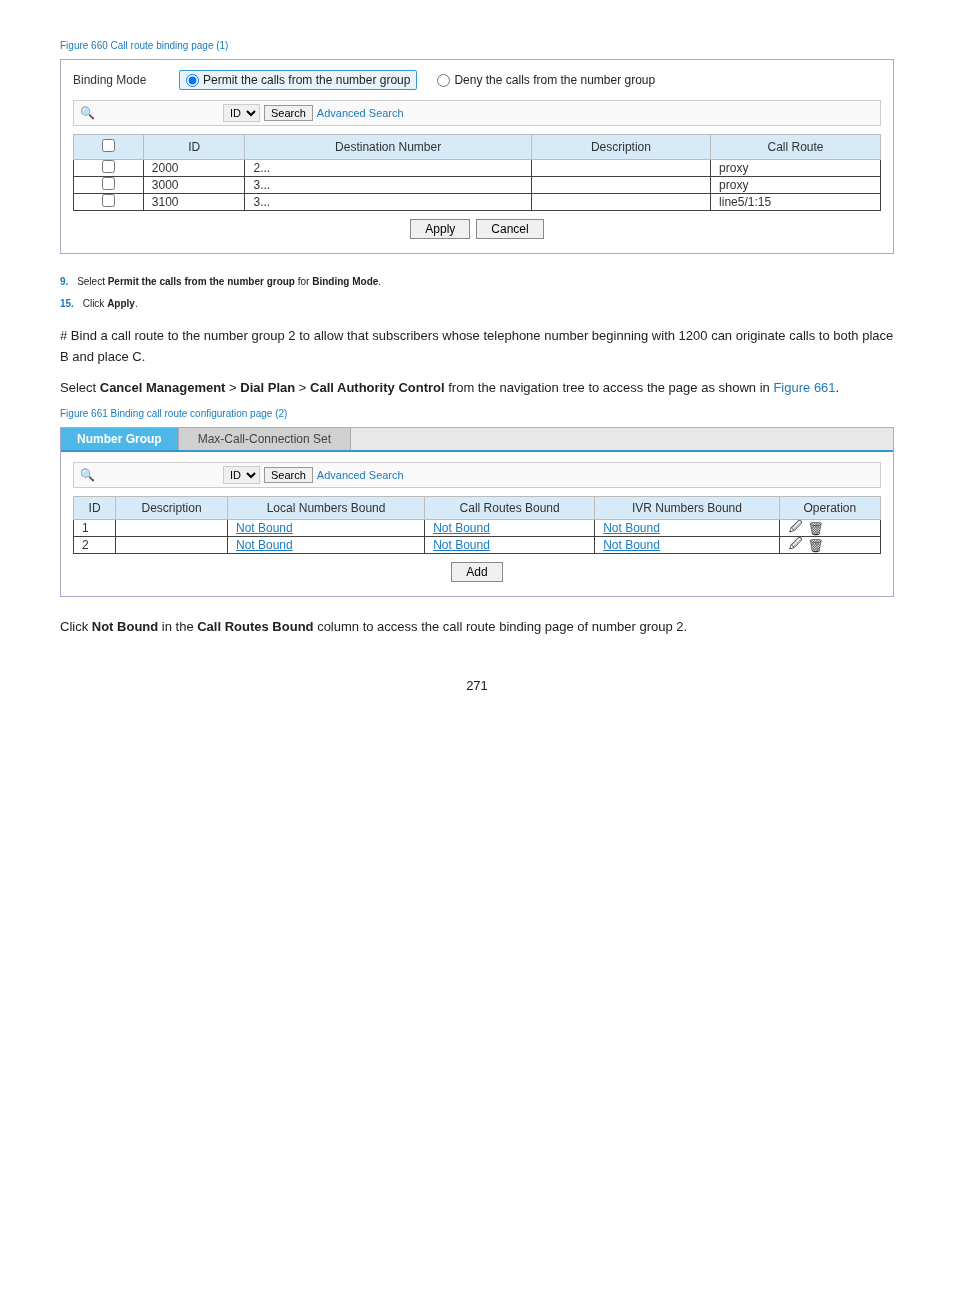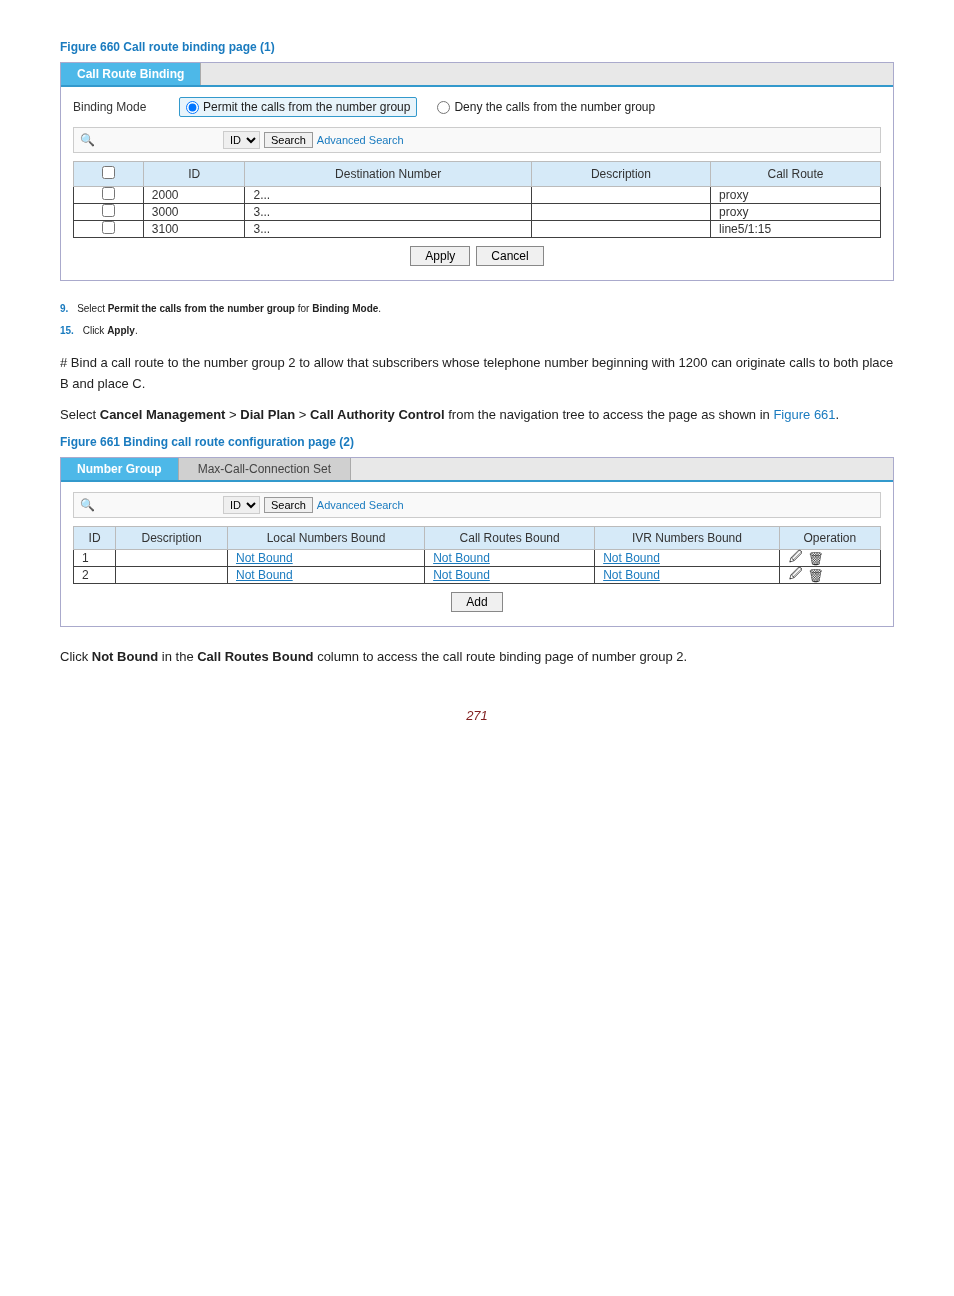--- a/index.html
+++ b/index.html
@@ -8,22 +8,22 @@
       font-size: 13px;
       color: #222;
       background: #fff;
       width: 954px;
       min-height: 1296px;
       padding: 40px 60px;
     }
 
     .figure-title {
       color: #1a7bbf;
-      font-size: 12px;
-      font-weight: bold;
+      font-size: 10px;
+      font-weight: normal;
       margin-bottom: 8px;
     }
 
     .ui-box {
       border: 1px solid #aac;
       margin-bottom: 20px;
       background: #fff;
     }
 
     .tab-bar {
@@ -213,45 +213,41 @@
       align-items: center;
       justify-content: center;
       cursor: pointer;
       font-size: 13px;
     }
 
     .page-num {
       text-align: center;
       margin-top: 40px;
       font-size: 13px;
-      color: #7f1d1d;
-      font-style: italic;
+      color: #0f172a;
     }
 
     .checkbox-cell {
       text-align: center;
     }
 
     input[type="checkbox"] {
       cursor: pointer;
     }
 
     input[type="radio"] {
       cursor: pointer;
     }
   </style>
 </head>
 <body>
 
 <div class="figure-title">Figure 660 Call route binding page (1)</div>
 
 <div class="ui-box">
-  <div class="tab-bar">
-    <div class="tab-active">Call Route Binding</div>
-  </div>
   <div class="ui-content">
 
     <div class="binding-mode-row">
       <span class="binding-mode-label">Binding Mode</span>
       <div class="radio-group">
         <label class="radio-option radio-selected">
           <input type="radio" name="bindingMode" checked="" style="">
           <span>Permit the calls from the number group</span>
         </label>
         <label class="radio-option">

